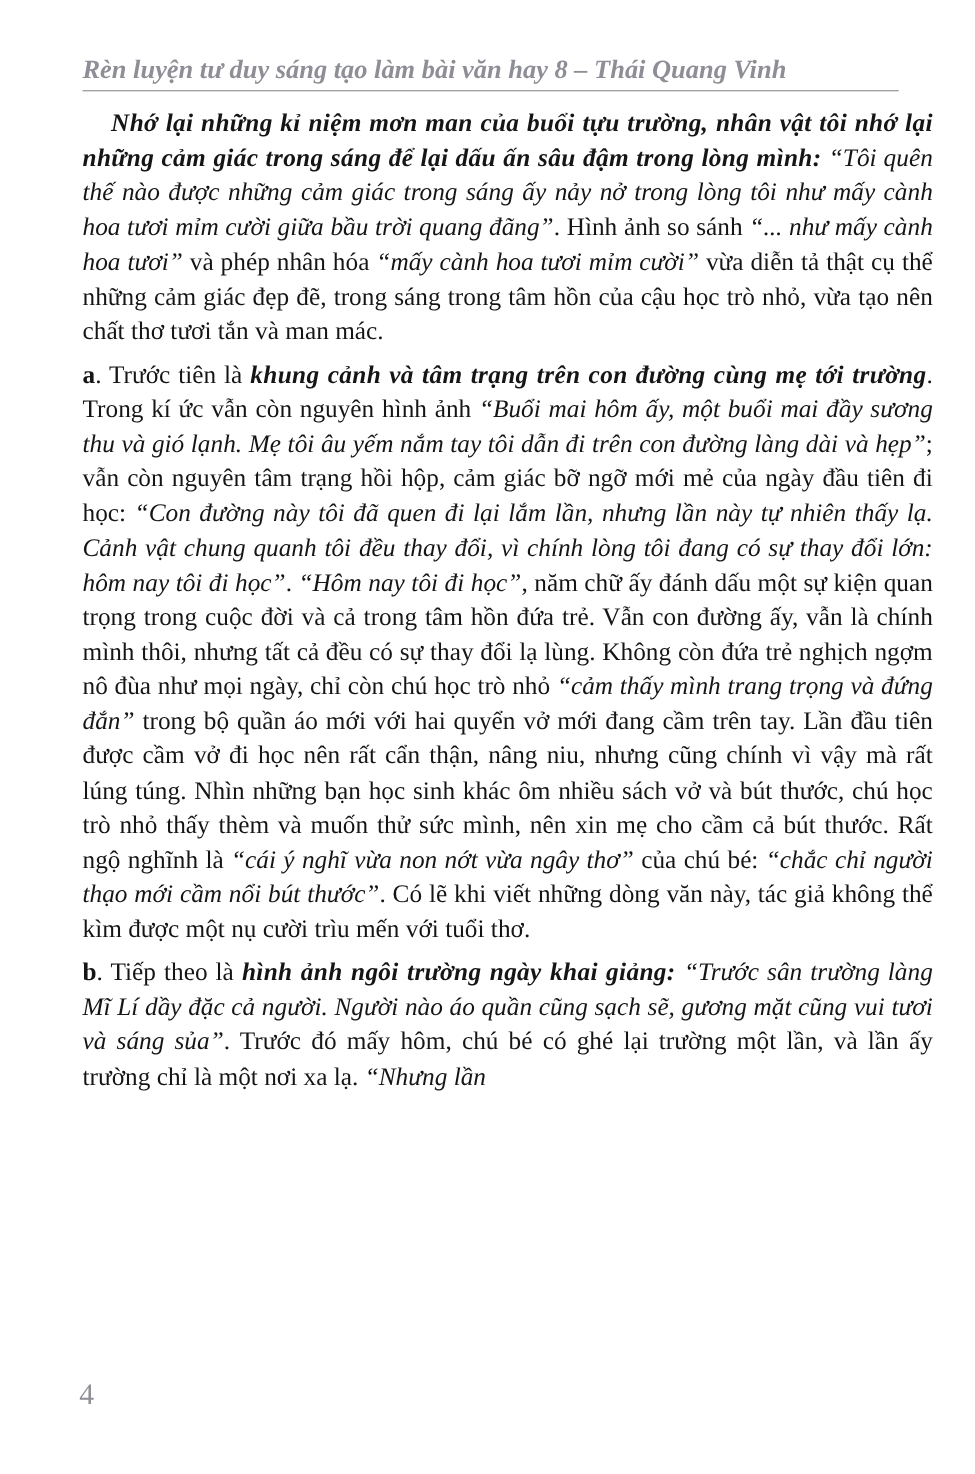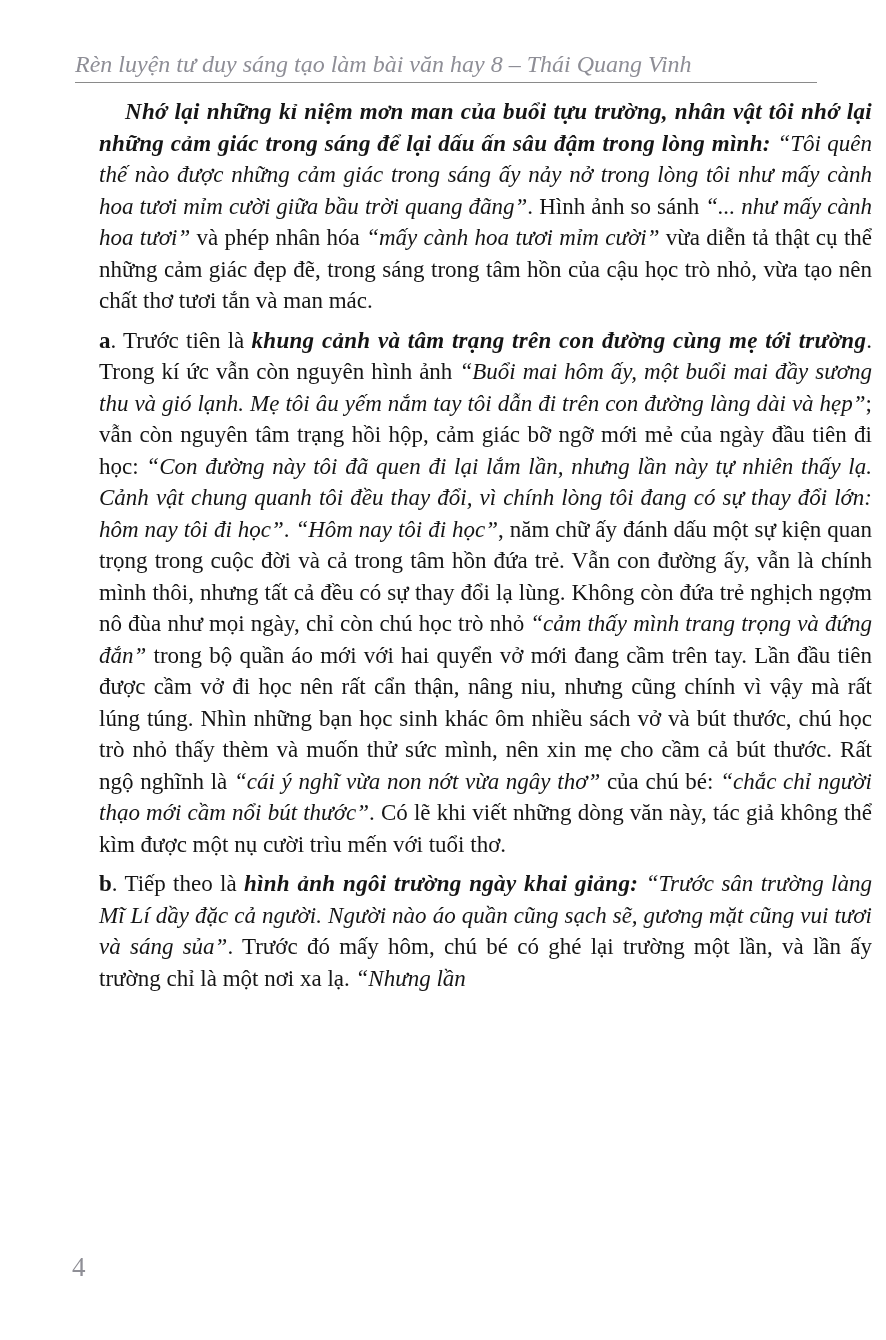--- a/index.html
+++ b/index.html
@@ -13,20 +13,21 @@
     height: 1340px;
     background: #ffffff;
     overflow: hidden;
     font-family: "Liberation Serif", "DejaVu Serif", serif;
   }
   .running-header {
     position: absolute;
     left: 75px;
     top: 50px;
     width: 742px;
+    font-weight: bold;
   }
   .running-header .header-title {
     font-style: italic;
     font-size: 24px;
     line-height: 28px;
     color: var(--header-color, #8e8e96);
     white-space: nowrap;
   }
   .running-header .header-rule {
     margin-top: 4px;
@@ -36,21 +37,20 @@
   }
   .content {
     position: absolute;
     left: 75px;
     top: 96px;
     width: 773px;
     color: var(--body-color, #151515);
     font-size: 23px;
     line-height: 31.5px;
     text-align: justify;
-    margin-left: 24px;
   }
   .content p.para {
     margin: 0 0 8px 0;
     padding: 0;
   }
   .content p.para.indent {
     text-indent: 26px;
   }
   .r  { font-style: normal; font-weight: normal; }
   .i  { font-style: italic; font-weight: normal; }

